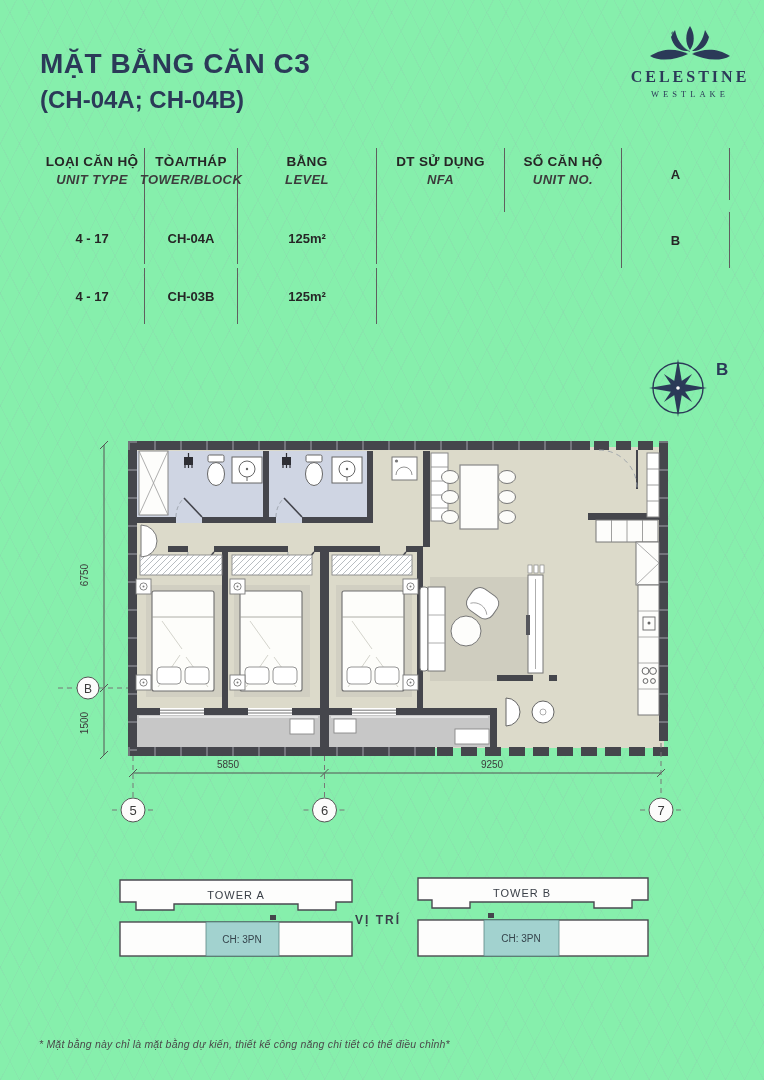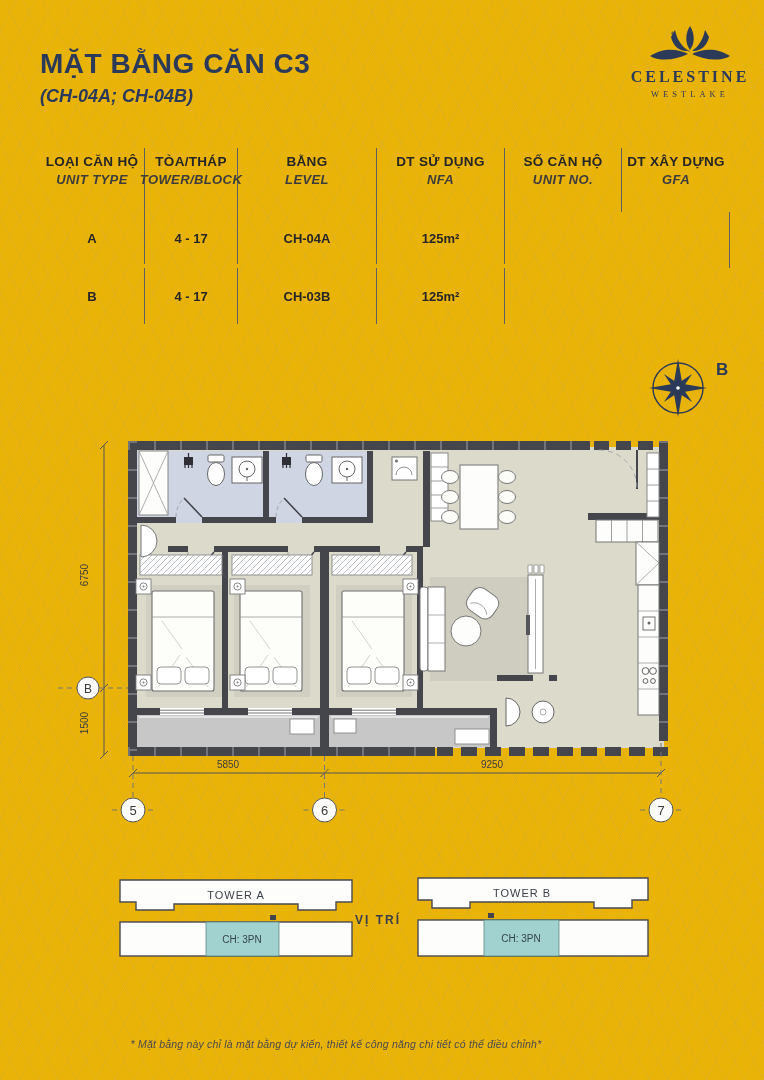--- a/index.html
+++ b/index.html
@@ -1,40 +1,40 @@
 <!DOCTYPE html>
 <html><head>
 <meta charset="utf-8">
 <style>
   html,body{margin:0;padding:0;}
   body{background:#e8e8e8;font-family:"Liberation Sans",sans-serif;}
-  .sheet{position:relative;width:764px;height:1080px;margin:0 auto;background:#eab308;overflow:hidden;}
+  .sheet{position:relative;width:764px;height:1080px;margin:0 auto;background:#86efac;overflow:hidden;}
   
   .sheet::before{content:"";position:absolute;inset:0;pointer-events:none;
     background-image:
       repeating-linear-gradient(63deg, rgba(150,158,172,0.10) 0 1px, transparent 1px 17px),
       repeating-linear-gradient(-63deg, rgba(150,158,172,0.10) 0 1px, transparent 1px 17px);
   }
   .hdr-title{position:absolute;left:40px;top:48px;font-size:28px;font-weight:800;color:#2b3a58;letter-spacing:.5px;}
-  .hdr-sub{position:absolute;left:40px;top:86px;font-size:18px;font-style:italic;font-weight:600;color:#2b3a58;}
+  .hdr-sub{position:absolute;left:40px;top:86px;font-size:24px;font-weight:600;color:#2b3a58;}
   .logo{position:absolute;left:630px;top:20px;width:120px;height:88px;}
   
   .spec{position:absolute;left:40px;top:148px;width:690px;display:grid;
         grid-template-columns:105px 93px 139px 128px 117px 108px;grid-auto-rows:auto;color:#262626;}
   .spec .cell{border-right:1px solid #5f5f5f;display:flex;flex-direction:column;align-items:center;justify-content:flex-start;}
   .spec .cell.last{border-right:none;}
   .spec .hcell{height:58px;padding-top:6px;}
   .spec .vi{font-size:13.5px;font-weight:800;letter-spacing:.3px;}
   .spec .en{font-size:13px;font-style:italic;font-weight:600;color:#3c3c3c;margin-top:3px;letter-spacing:.4px;}
   .spec .dcell{height:52px;justify-content:center;font-size:13px;font-weight:800;}
   .spec .dcell2{height:56px;}
   .compass{position:absolute;left:640px;top:348px;width:110px;height:78px;}
   .planwrap{position:absolute;left:0;top:425px;width:764px;height:430px;}
   .towers{position:absolute;left:100px;top:872px;width:580px;height:125px;}
-  .footer{position:absolute;left:56px;top:1038px;width:560px;font-size:10.5px;font-style:italic;color:#4a4a4a;letter-spacing:.2px;text-align:center;}
+  .footer{position:absolute;left:39px;top:1038px;width:560px;font-size:10.5px;font-style:italic;color:#4a4a4a;letter-spacing:.2px;}
   svg text{font-family:"Liberation Sans",sans-serif;}
   .serif{font-family:"Liberation Serif",serif;}
 </style>
 </head>
 <body>
 
 <div class="sheet">
 
   <div class="hdr-title">MẶT BẰNG CĂN C3</div>
   <div class="hdr-sub">(CH-04A; CH-04B)</div>
@@ -65,24 +65,20 @@
         <span class="vi">BẰNG</span>
         <span class="en">LEVEL</span>
       </div>
     <div class="cell hcell">
         <span class="vi">DT SỬ DỤNG</span>
         <span class="en">NFA</span>
       </div>
     <div class="cell hcell">
         <span class="vi">SỐ CĂN HỘ</span>
         <span class="en">UNIT NO.</span>
-      </div>
-    <div class="cell hcell last">
-        <span class="vi">DT XÂY DỰNG</span>
-        <span class="en">GFA</span>
       </div>
 
     <div class="cell dcell">A</div>
     <div class="cell dcell">4 - 17</div>
     <div class="cell dcell">CH-04A</div>
     <div class="cell dcell">125m²</div>
     <div class="cell dcell last"></div>
 
     <div class="cell dcell dcell2"></div>
     <div class="cell dcell dcell2">B</div>

